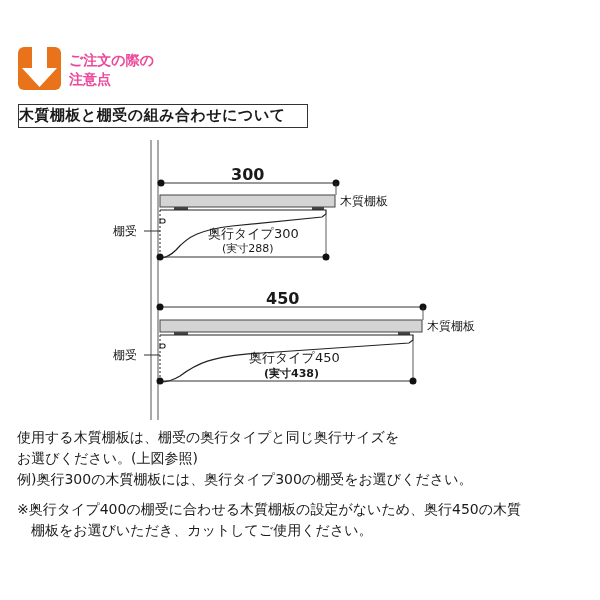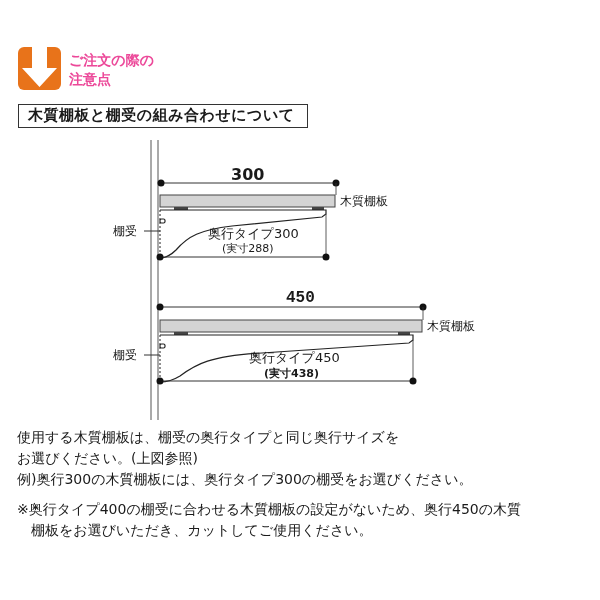--- a/index.html
+++ b/index.html
@@ -5,21 +5,21 @@
   html, body { margin:0; padding:0; background:#ffffff; }
   body { width:600px; height:600px; position:relative; overflow:hidden;
          font-family:"DejaVu Sans", sans-serif; color:#1a1a1a; }
   .abs { position:absolute; }
   .notice-icon { left:18px; top:47px; width:43px; height:43px; }
   .notice-title { left:69px; top:51px; color:#ec4899; font-weight:bold;
                   font-size:14px; line-height:19px; }
   .section-box { left:18px; top:104px; width:290px; height:24px;
                  border:1.5px solid #333; box-sizing:border-box;
                  font-weight:bold; font-size:15px; line-height:21px;
-                 padding-left:9px; letter-spacing:0.5px; }
+                 letter-spacing:0.5px; }
   svg.diagram { left:0; top:0; }
   .lbl { font-size:12px; white-space:nowrap; }
   .dim { font-size:16px; font-weight:bold; }
   .type { font-size:13px; font-weight:normal; }
   .actual { font-size:11px; }
   .body-text { left:17px; font-size:14px; line-height:20px; white-space:nowrap; }
 </style>
 </head>
 <body>
 
@@ -78,21 +78,21 @@
   <circle cx="413" cy="381" r="3.5" fill="#111"></circle>
   <line x1="144" y1="355" x2="160" y2="355" stroke="#333" stroke-width="1"></line>
 </svg>
 
 <div class="abs dim" style="left:231px;top:165px;">300</div>
 <div class="abs lbl" style="left:340px;top:193px;">木質棚板</div>
 <div class="abs lbl" style="left:113px;top:223px;">棚受</div>
 <div class="abs type" style="left:208px;top:225px;">奥行タイプ300</div>
 <div class="abs actual" style="left:222px;top:241px;">(実寸288)</div>
 
-<div class="abs dim" style="left:286px;top:289px;font-family:Liberation Mono, monospace;">450</div>
+<div class="abs dim" style="left:266px;top:289px;">450</div>
 <div class="abs lbl" style="left:427px;top:318px;">木質棚板</div>
 <div class="abs lbl" style="left:113px;top:347px;">棚受</div>
 <div class="abs type" style="left:249px;top:349px;">奥行タイプ450</div>
 <div class="abs actual" style="left:264px;top:366px;font-weight:bold;">(実寸438)</div>
 
 <div class="abs body-text" style="top:427px;">使用する木質棚板は、棚受の奥行タイプと同じ奥行サイズを</div>
 <div class="abs body-text" style="top:448px;">お選びください。(上図参照)</div>
 <div class="abs body-text" style="top:469px;">例)奥行300の木質棚板には、奥行タイプ300の棚受をお選びください。</div>
 <div class="abs body-text" style="top:499px;text-align:center;">※奥行タイプ400の棚受に合わせる木質棚板の設定がないため、奥行450の木質</div>
 <div class="abs body-text" style="top:520px;left:31px;">棚板をお選びいただき、カットしてご使用ください。</div>

